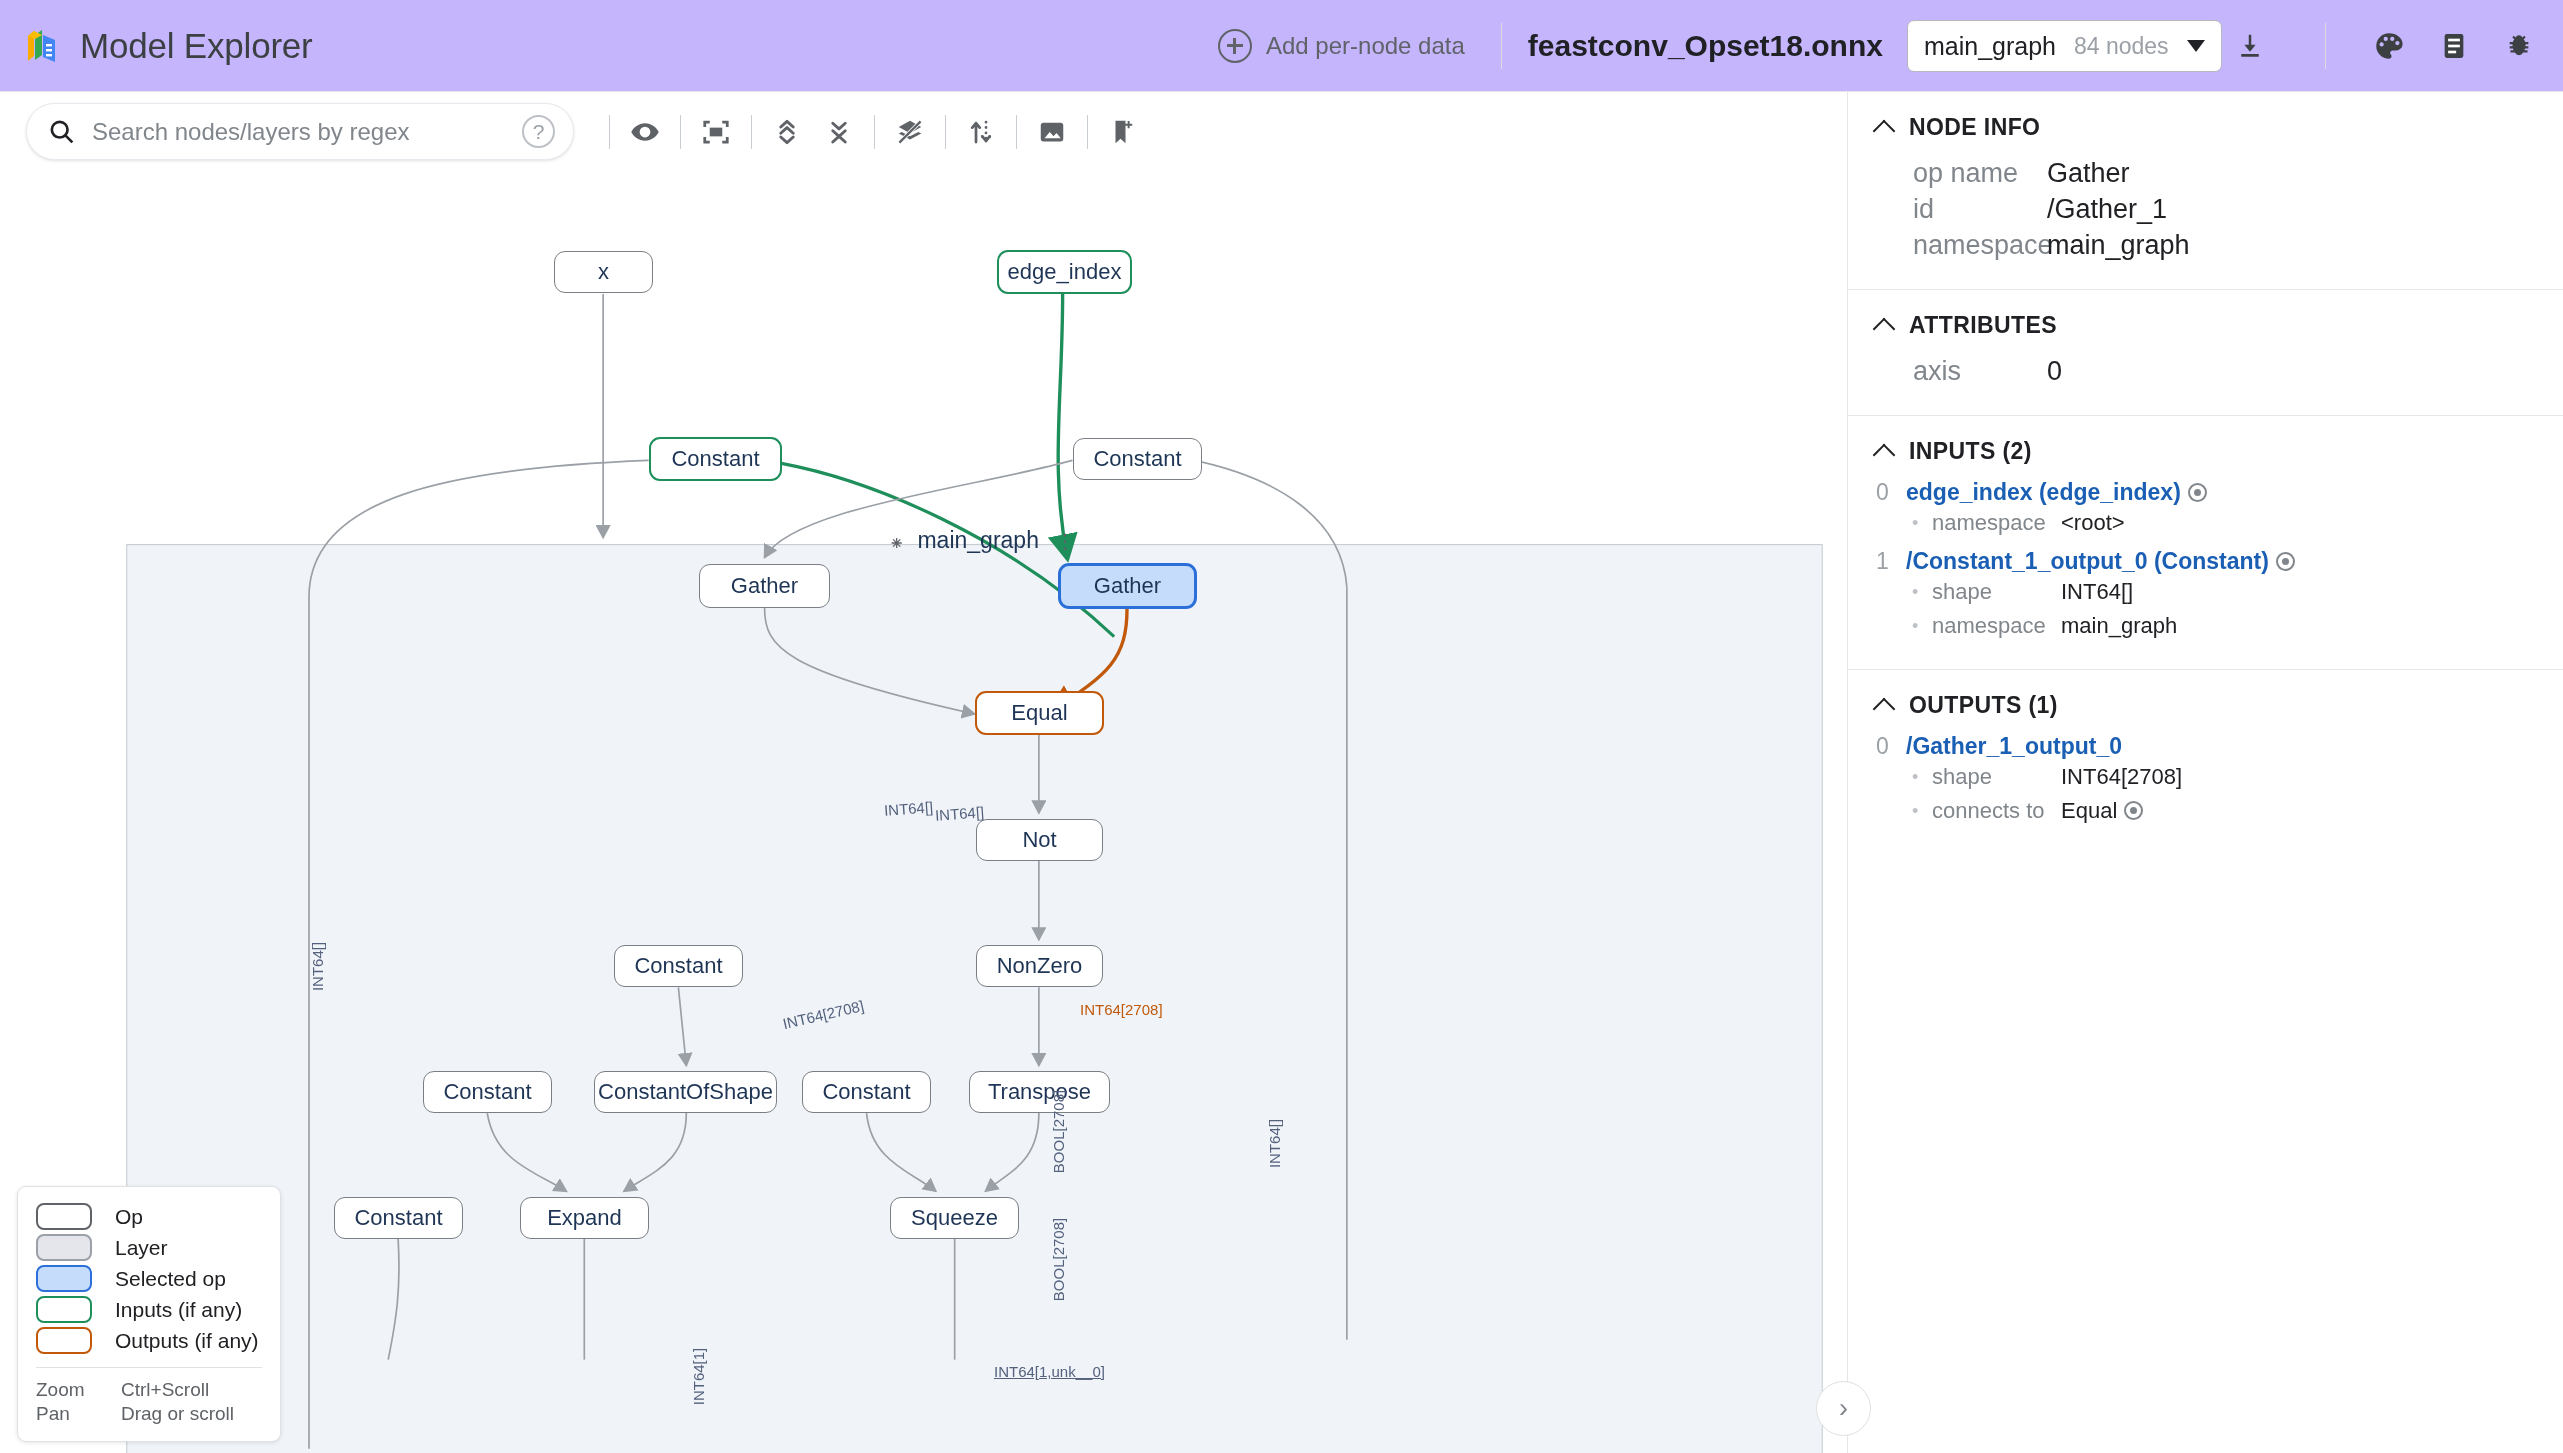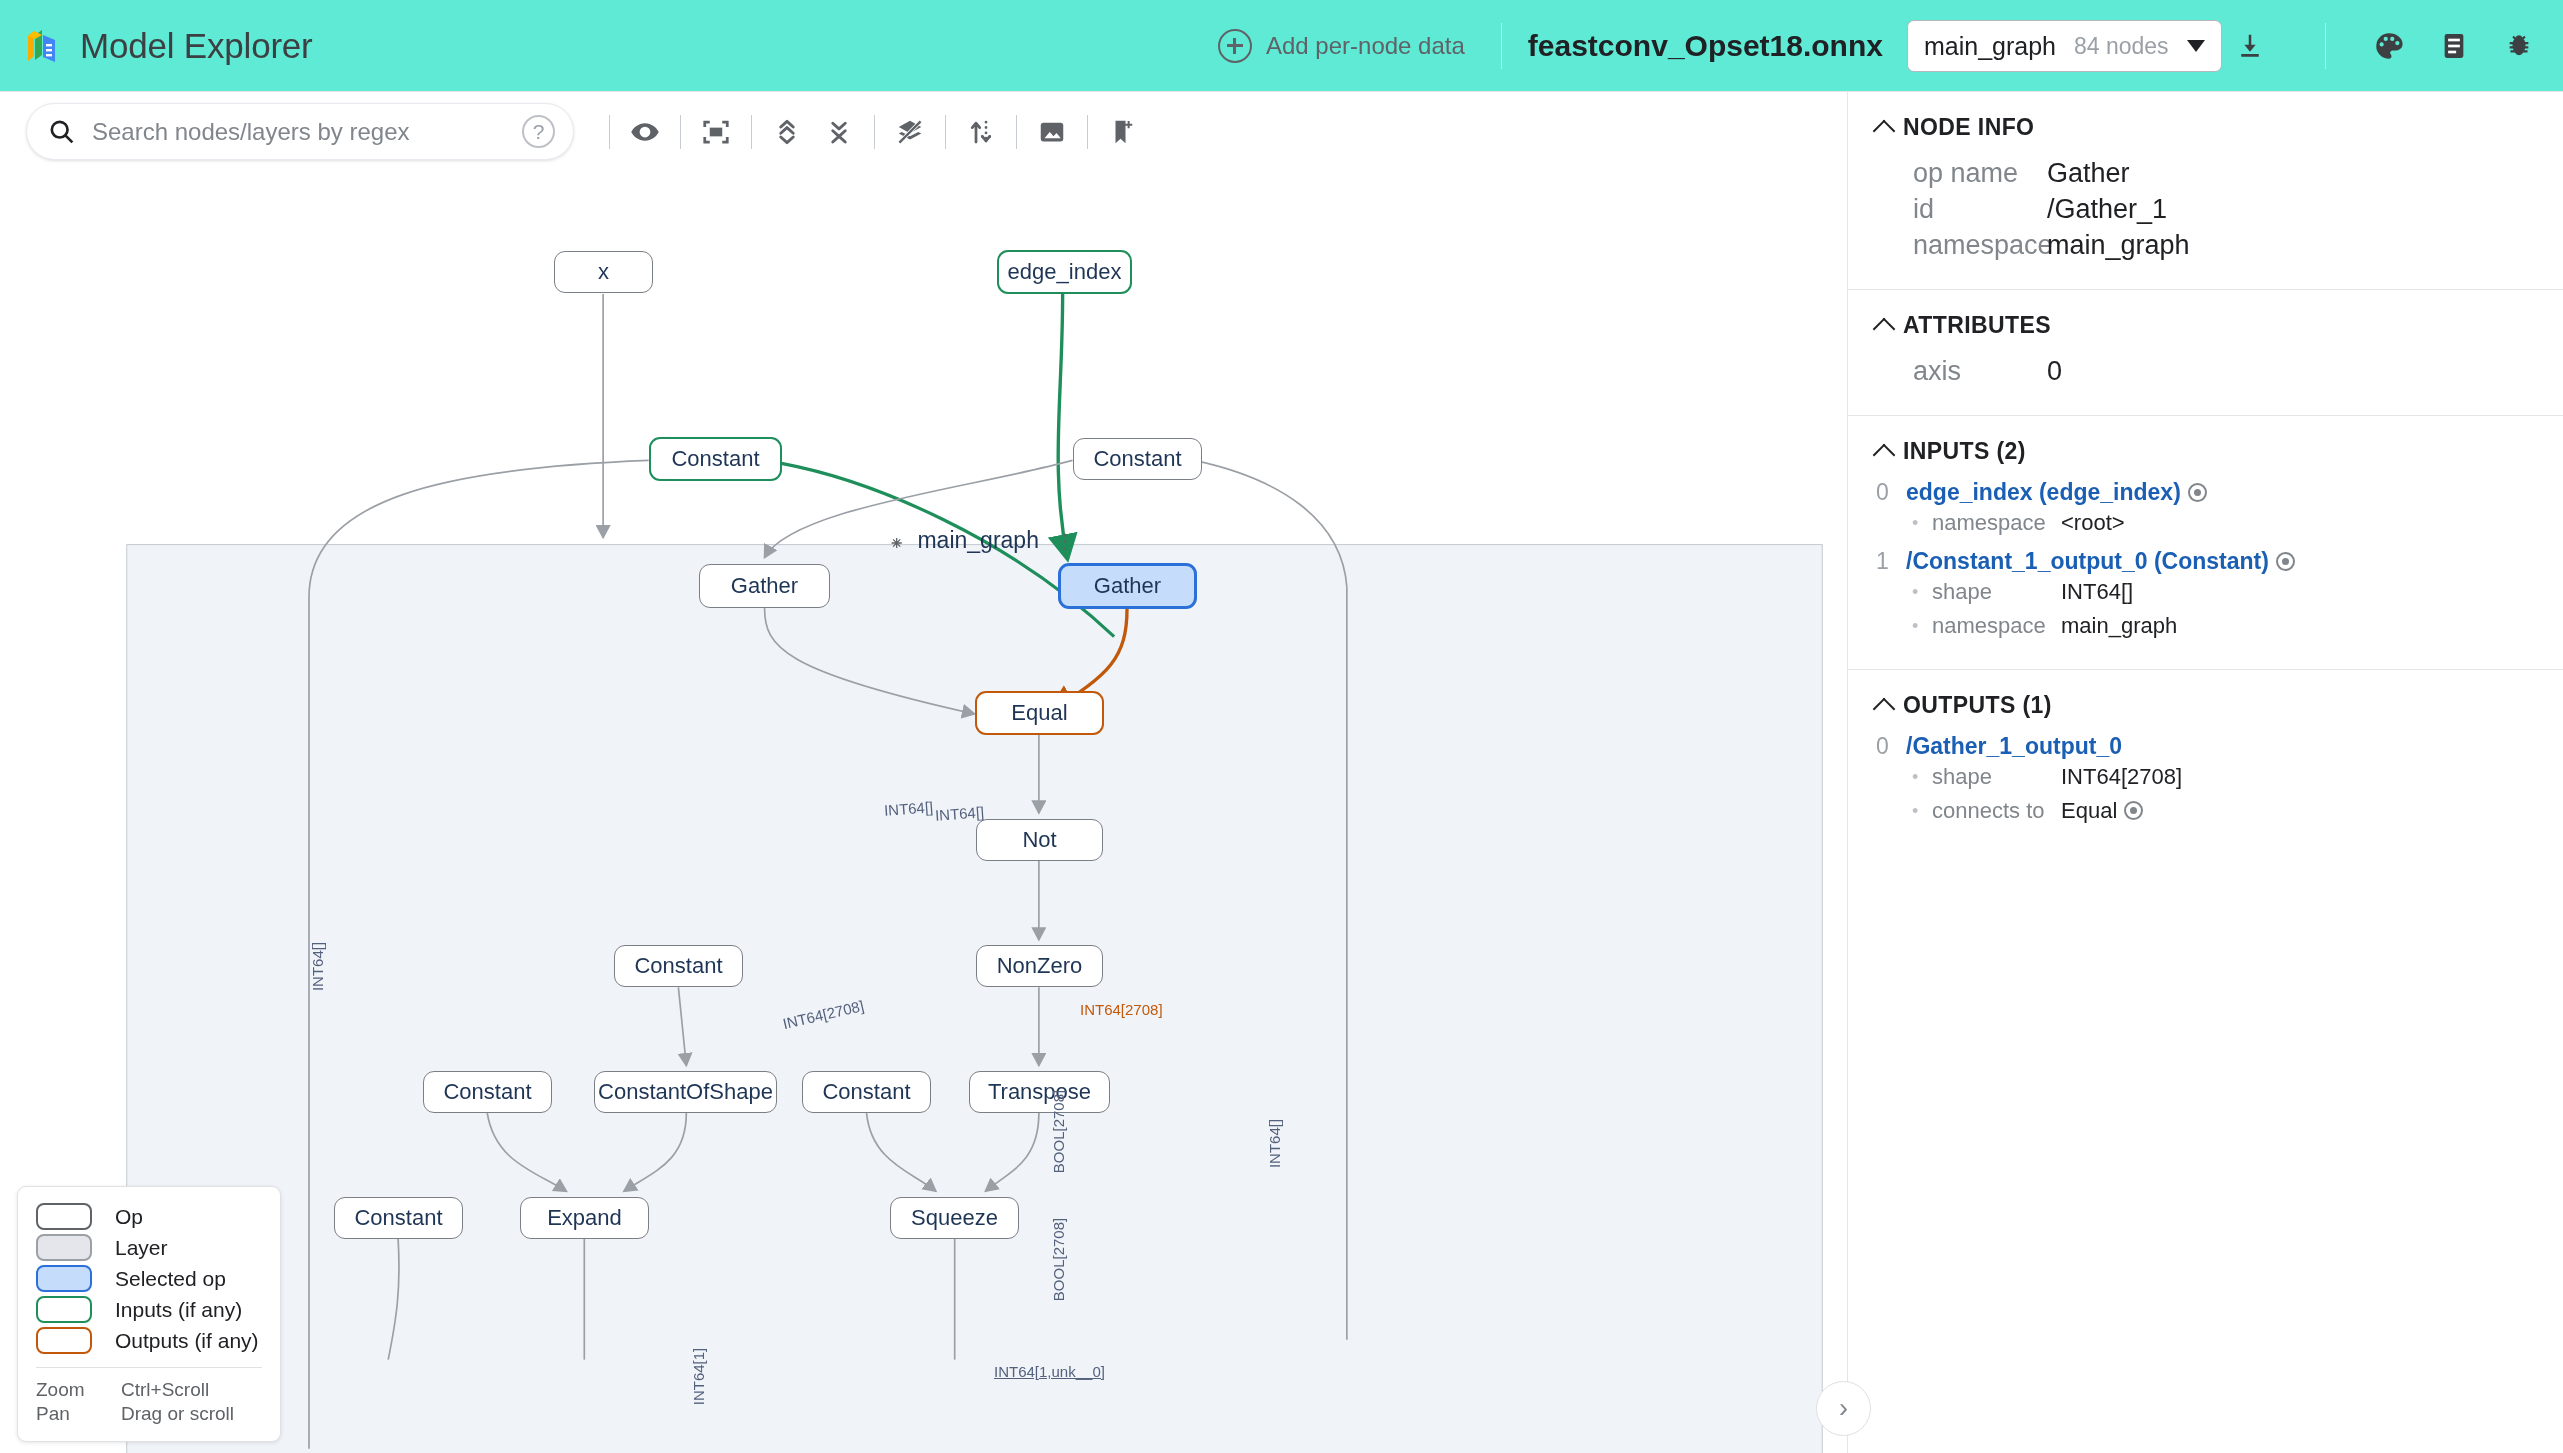--- a/index.html
+++ b/index.html
@@ -8,21 +8,21 @@
     width: 2563px; height: 1454px;
     overflow: hidden;
     font-family: "Liberation Sans", sans-serif;
     background: #ffffff;
   }
   #app { position: relative; width: 2563px; height: 1454px; }
 
   
   .topbar {
     position: absolute; left: 0; top: 0; width: 2563px; height: 92px;
-    background: #5eead4; border-bottom: 1px solid #e4e6ea;
+    background: #c4b5fd; border-bottom: 1px solid #e4e6ea;
     display: flex; align-items: center;
   }
   .brand { display: flex; align-items: center; gap: 18px; padding-left: 22px; }
   .brand-logo { width: 40px; height: 40px; position: relative; }
   .brand-title {
     font-size: 35px; color: #3c4043; font-weight: 400; letter-spacing: -0.2px;
     white-space: nowrap;
   }
   .topbar-center {
     position: absolute; left: 1208px; top: 0; height: 92px;
@@ -149,21 +149,21 @@
     display: flex; align-items: center; justify-content: center;
     color: #80868b; font-size: 27px; cursor: pointer; z-index: 5;
   }
   .rpanel {
     position: absolute; left: 1847px; top: 92px; width: 716px; height: 1362px;
     background: #fff; border-left: 1px solid #e4e6ea; overflow: hidden;
   }
   .sect { border-bottom: 1px solid #e4e6ea; padding: 22px 0 26px 0; }
   .sect:last-child { border-bottom: none; }
   .sect-head {
-    display: flex; align-items: center; gap: 11px; padding-left: 28px;
+    display: flex; align-items: center; gap: 17px; padding-left: 28px;
     cursor: pointer; margin-bottom: 14px;
   }
   .chev-up {
     width: 16px; height: 16px; border-left: 2.6px solid #202124;
     border-top: 2.6px solid #202124; transform: rotate(45deg);
     margin-top: 6px; flex: 0 0 auto;
   }
   .sect-title { font-size: 23px; font-weight: bold; color: #202124; letter-spacing: 0.4px; }
   .kvrow { display: flex; padding: 1px 0 1px 65px; font-size: 27px; line-height: 34px; }
   .kvrow .k { color: #80868b; width: 134px; flex: 0 0 auto; }

